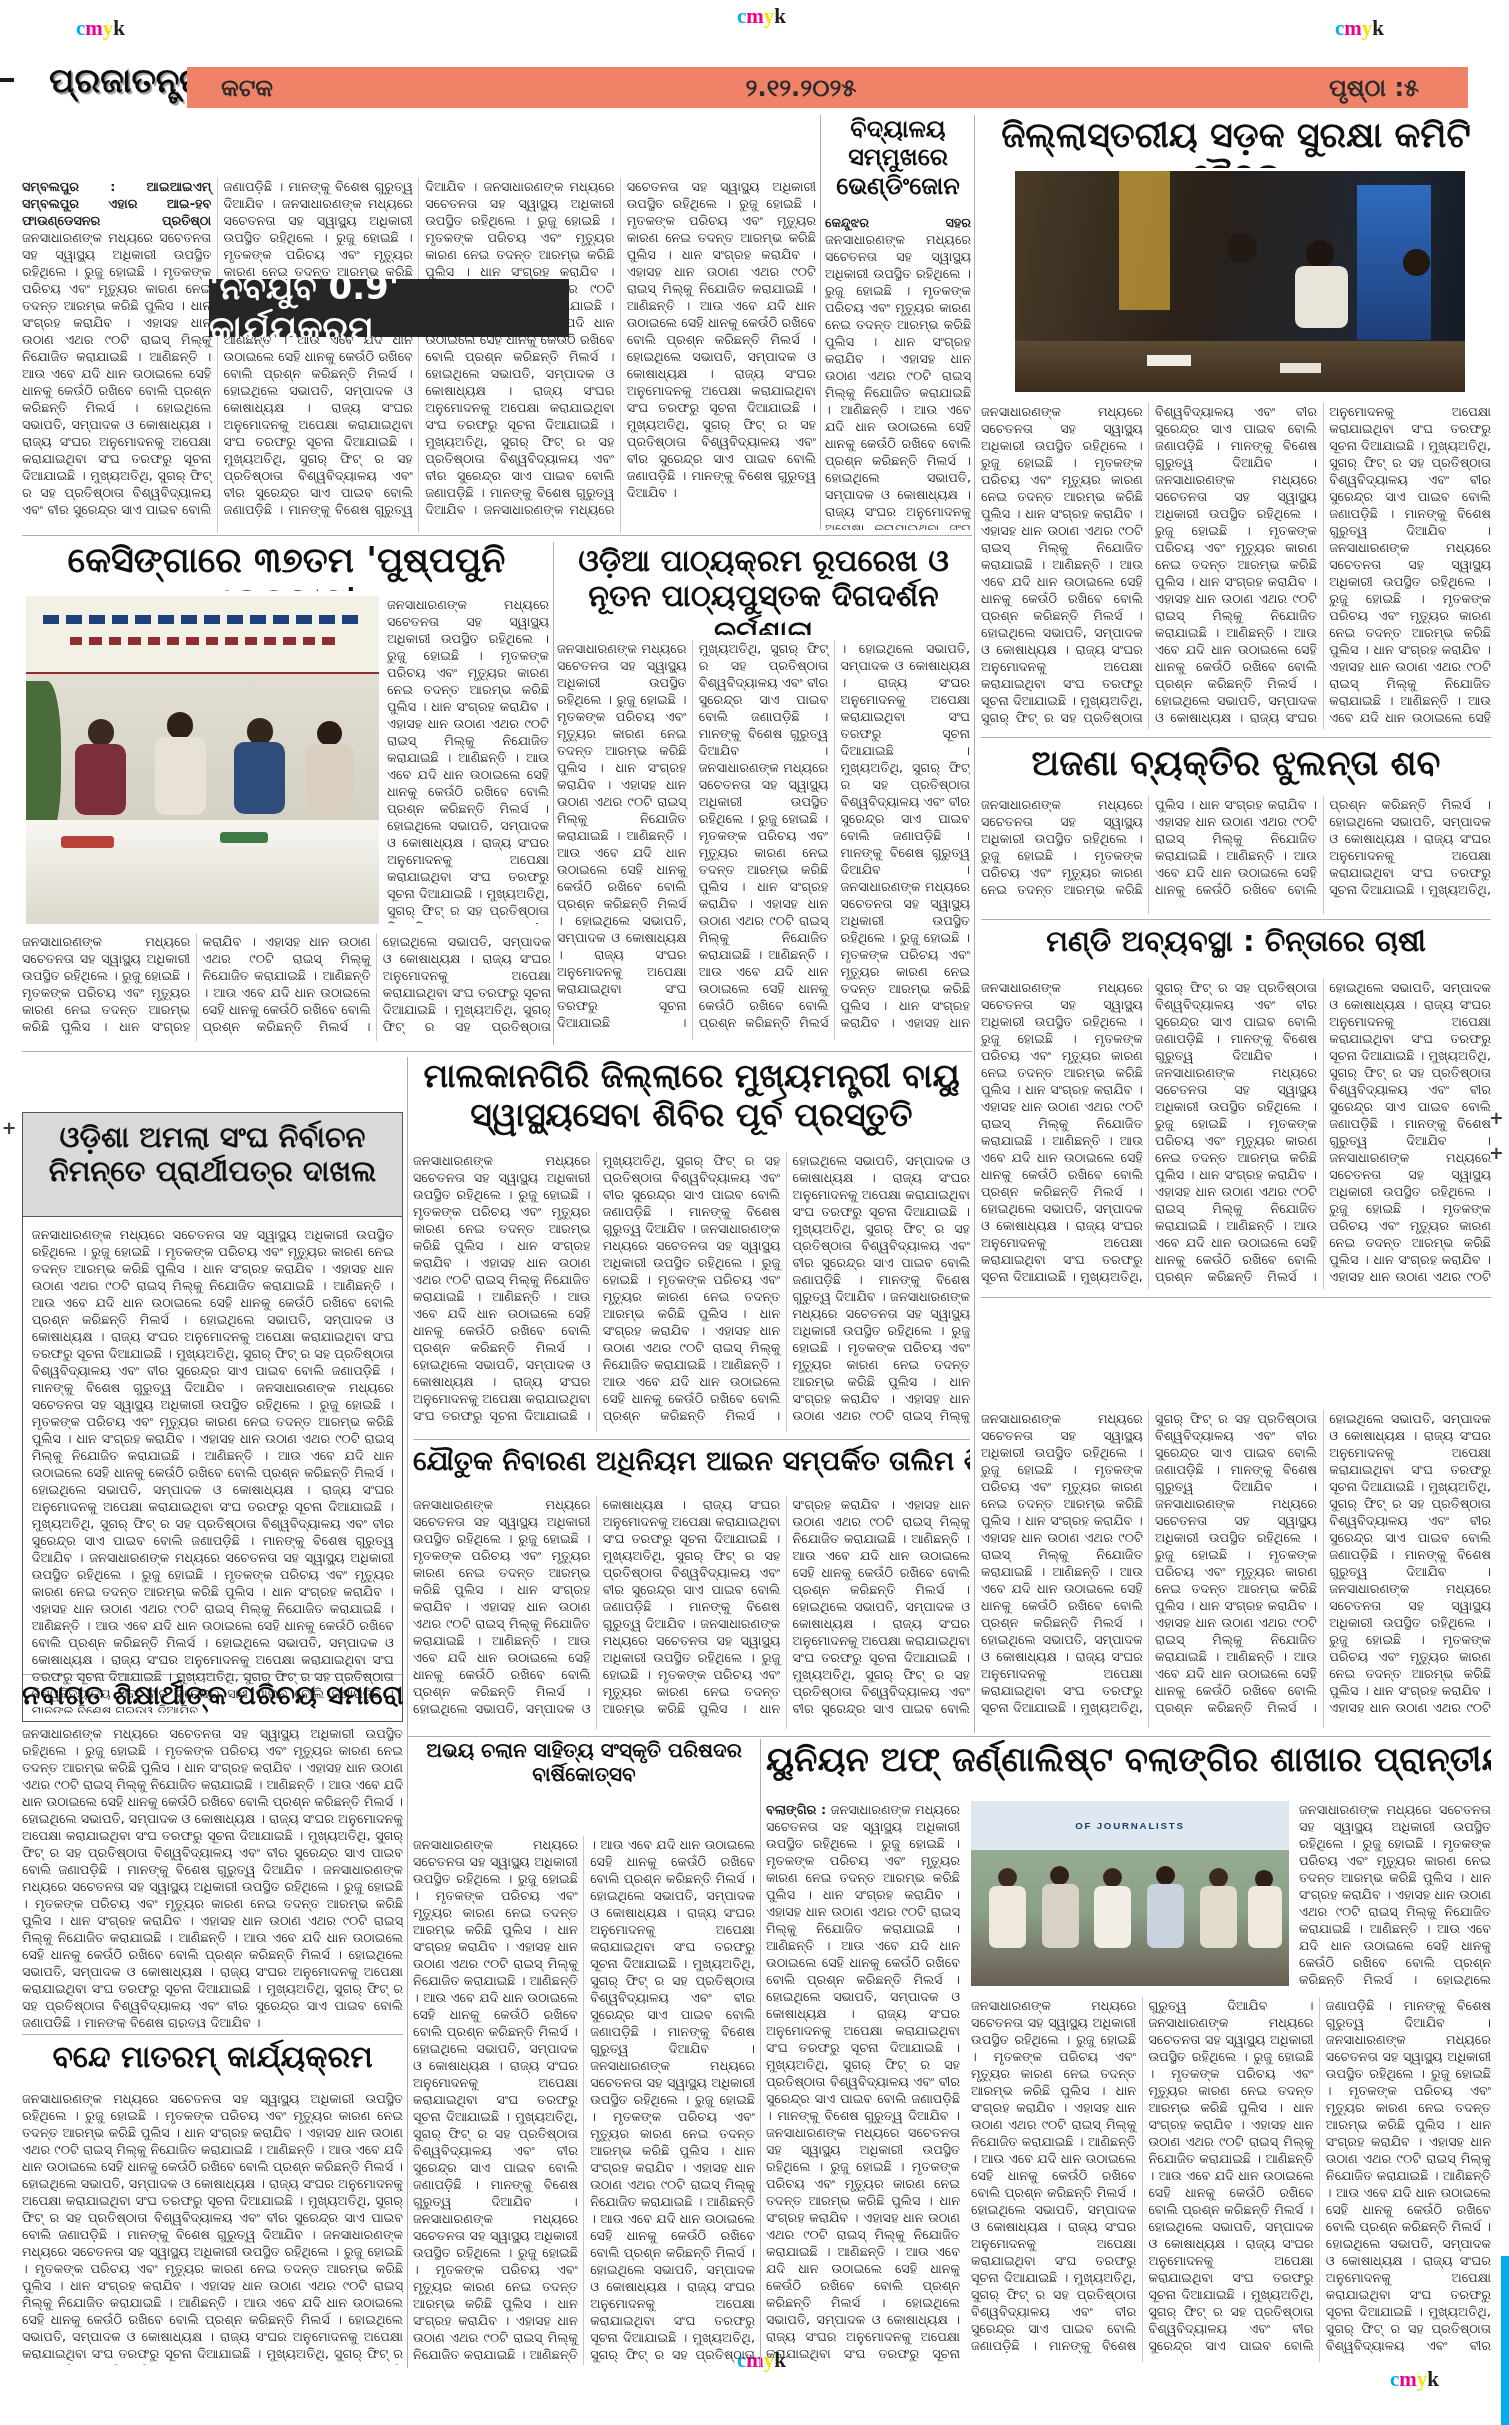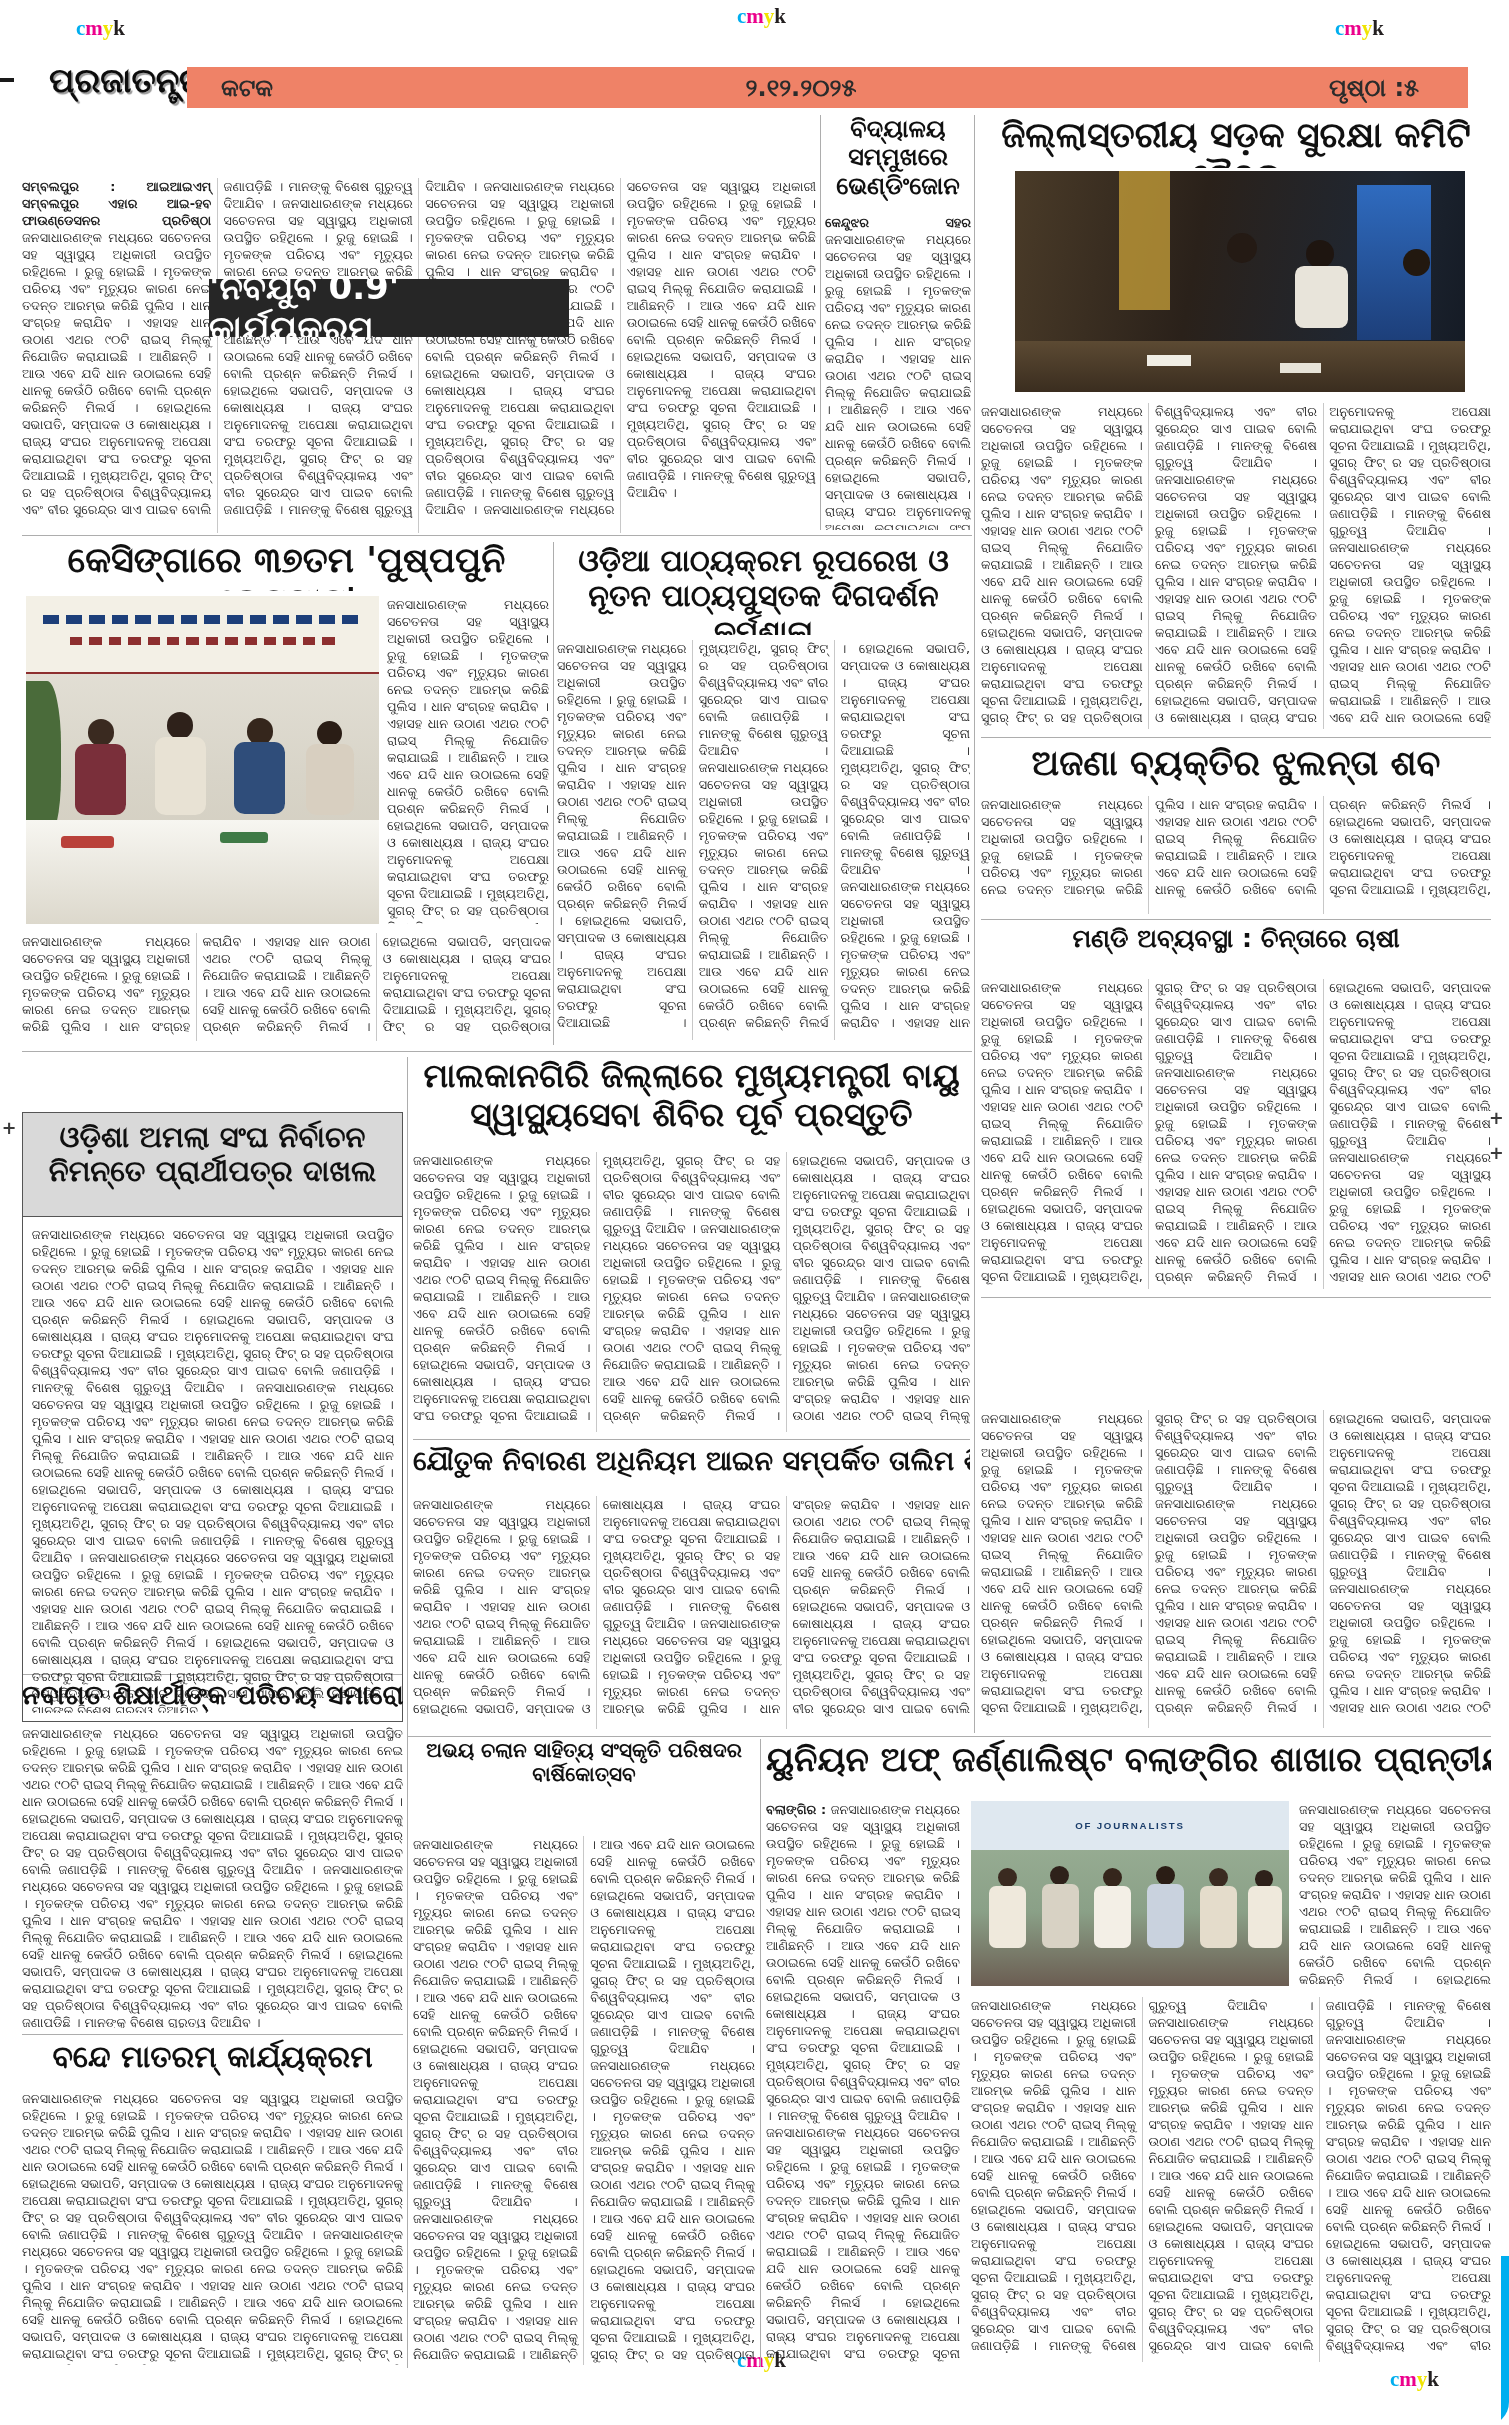--- a/index.html
+++ b/index.html
@@ -1,17 +1,17 @@
 <!DOCTYPE html>
 <html style="font-size:14px"><head>
 <meta charset="utf-8">
 <style>
   html,body{margin:0;padding:0;background:#fff;}
   .page{position:relative;width:1509px;height:2426px;background:#ffffff;overflow:hidden;
-        font-family:"DejaVu Sans","Liberation Sans",sans-serif;border-radius:24px;}
+        font-family:"DejaVu Sans","Liberation Sans",sans-serif;}
   .cmyk{position:absolute;font:bold 21px "Liberation Serif",serif;}
   .cmyk .c{color:#00aeef}.cmyk .m{color:#ec008c}.cmyk .y{color:#f0e400}.cmyk .k{color:#231f20}
   .logo{position:absolute;left:49px;top:60px;font-size:34px;font-weight:bold;color:#0c0c0c;
         text-shadow:1.8px 1.8px 0.9px #9a9a9a;}
   .bar{position:absolute;left:187px;top:67px;width:1281px;height:41px;background:#ef8267;
        display:flex;align-items:center;justify-content:space-between;
        font-size:24px;font-weight:600;color:#2b2b2b;padding:0 49px 0 34px;box-sizing:border-box;}
   .art{position:absolute;}
   .hl{font-weight:bold;color:#101010;text-align:center;line-height:1.18;overflow:hidden;}
   .body{font-size:12.8px;line-height:17px;text-align:justify;color:#1c1c1c;overflow:hidden;
@@ -95,21 +95,21 @@
     </div>
     <div class="body cols3" style="position:absolute;top:288px;width:510px;height:326px"><span>ଜନସାଧାରଣଙ୍କ ମଧ୍ୟରେ ସଚେତନତା ସହ ସ୍ୱାସ୍ଥ୍ୟ ଅଧିକାରୀ ଉପସ୍ଥିତ ରହିଥିଲେ । ରୁଜୁ ହୋଇଛି । ମୃତକଙ୍କ ପରିଚୟ ଏବଂ ମୃତ୍ୟୁର କାରଣ ନେଇ ତଦନ୍ତ ଆରମ୍ଭ କରିଛି ପୁଲିସ । ଧାନ ସଂଗ୍ରହ କରାଯିବ । ଏହାସହ ଧାନ ଉଠାଣ ଏଥର ୯୦ଟି ରାଇସ୍ ମିଲ୍‌କୁ ନିଯୋଜିତ କରାଯାଇଛି । ଆଣିଛନ୍ତି । ଆଉ ଏବେ ଯଦି ଧାନ ଉଠାଇଲେ ସେହି ଧାନକୁ କେଉଁଠି ରଖିବେ ବୋଲି ପ୍ରଶ୍ନ କରିଛନ୍ତି ମିଲର୍ସ । ହୋଇଥିଲେ ସଭାପତି, ସମ୍ପାଦକ ଓ କୋଷାଧ୍ୟକ୍ଷ । ରାଜ୍ୟ ସଂଘର ଅନୁମୋଦନକୁ ଅପେକ୍ଷା କରାଯାଇଥିବା ସଂଘ ତରଫରୁ ସୂଚନା ଦିଆଯାଇଛି । ମୁଖ୍ୟଅତିଥି, ସୁଗର୍ ଫିଟ୍ ର ସହ ପ୍ରତିଷ୍ଠାତା ବିଶ୍ୱବିଦ୍ୟାଳୟ ଏବଂ ବୀର ସୁରେନ୍ଦ୍ର ସାଏ ପାଇବ ବୋଲି ଜଣାପଡ଼ିଛି । ମାନଙ୍କୁ ବିଶେଷ ଗୁରୁତ୍ୱ ଦିଆଯିବ । ଜନସାଧାରଣଙ୍କ ମଧ୍ୟରେ ସଚେତନତା ସହ ସ୍ୱାସ୍ଥ୍ୟ ଅଧିକାରୀ ଉପସ୍ଥିତ ରହିଥିଲେ । ରୁଜୁ ହୋଇଛି । ମୃତକଙ୍କ ପରିଚୟ ଏବଂ ମୃତ୍ୟୁର କାରଣ ନେଇ ତଦନ୍ତ ଆରମ୍ଭ କରିଛି ପୁଲିସ । ଧାନ ସଂଗ୍ରହ କରାଯିବ । ଏହାସହ ଧାନ ଉଠାଣ ଏଥର ୯୦ଟି ରାଇସ୍ ମିଲ୍‌କୁ ନିଯୋଜିତ କରାଯାଇଛି । ଆଣିଛନ୍ତି । ଆଉ ଏବେ ଯଦି ଧାନ ଉଠାଇଲେ ସେହି ଧାନକୁ କେଉଁଠି ରଖିବେ ବୋଲି ପ୍ରଶ୍ନ କରିଛନ୍ତି ମିଲର୍ସ । ହୋଇଥିଲେ ସଭାପତି, ସମ୍ପାଦକ ଓ କୋଷାଧ୍ୟକ୍ଷ । ରାଜ୍ୟ ସଂଘର ଅନୁମୋଦନକୁ ଅପେକ୍ଷା କରାଯାଇଥିବା ସଂଘ ତରଫରୁ ସୂଚନା ଦିଆଯାଇଛି । ମୁଖ୍ୟଅତିଥି, ସୁଗର୍ ଫିଟ୍ ର ସହ ପ୍ରତିଷ୍ଠାତା ବିଶ୍ୱବିଦ୍ୟାଳୟ ଏବଂ ବୀର ସୁରେନ୍ଦ୍ର ସାଏ ପାଇବ ବୋଲି ଜଣାପଡ଼ିଛି । ମାନଙ୍କୁ ବିଶେଷ ଗୁରୁତ୍ୱ ଦିଆଯିବ । ଜନସାଧାରଣଙ୍କ ମଧ୍ୟରେ ସଚେତନତା ସହ ସ୍ୱାସ୍ଥ୍ୟ ଅଧିକାରୀ ଉପସ୍ଥିତ ରହିଥିଲେ । ରୁଜୁ ହୋଇଛି । ମୃତକଙ୍କ ପରିଚୟ ଏବଂ ମୃତ୍ୟୁର କାରଣ ନେଇ ତଦନ୍ତ ଆରମ୍ଭ କରିଛି ପୁଲିସ । ଧାନ ସଂଗ୍ରହ କରାଯିବ । ଏହାସହ ଧାନ ଉଠାଣ ଏଥର ୯୦ଟି ରାଇସ୍ ମିଲ୍‌କୁ ନିଯୋଜିତ କରାଯାଇଛି । ଆଣିଛନ୍ତି । ଆଉ ଏବେ ଯଦି ଧାନ ଉଠାଇଲେ ସେହି ଧାନକୁ କେଉଁଠି ରଖିବେ ବୋଲି ପ୍ରଶ୍ନ କରିଛନ୍ତି ମିଲର୍ସ । ହୋଇଥିଲେ ସଭାପତି, ସମ୍ପାଦକ ଓ କୋଷାଧ୍ୟକ୍ଷ । ରାଜ୍ୟ ସଂଘର ଅନୁମୋଦନକୁ ଅପେକ୍ଷା କରାଯାଇଥିବା ସଂଘ ତରଫରୁ ସୂଚନା ଦିଆଯାଇଛି । ମୁଖ୍ୟଅତିଥି, ସୁଗର୍ ଫିଟ୍ ର ସହ ପ୍ରତିଷ୍ଠାତା ବିଶ୍ୱବିଦ୍ୟାଳୟ ଏବଂ ବୀର ସୁରେନ୍ଦ୍ର ସାଏ ପାଇବ ବୋଲି ଜଣାପଡ଼ିଛି । ମାନଙ୍କୁ ବିଶେଷ ଗୁରୁତ୍ୱ ଦିଆଯିବ । </span></div>
   </article>
 
   <article class="art" style="left:981px;top:743px;width:510px;height:173px">
     <div class="hl" style="font-size:35px;height:49px">ଅଜଣା ବ୍ୟକ୍ତିର ଝୁଲନ୍ତା ଶବ ଉଦ୍ଧାର</div>
     <div class="body cols3" style="position:absolute;top:53px;width:510px;height:118px"><span>ଜନସାଧାରଣଙ୍କ ମଧ୍ୟରେ ସଚେତନତା ସହ ସ୍ୱାସ୍ଥ୍ୟ ଅଧିକାରୀ ଉପସ୍ଥିତ ରହିଥିଲେ । ରୁଜୁ ହୋଇଛି । ମୃତକଙ୍କ ପରିଚୟ ଏବଂ ମୃତ୍ୟୁର କାରଣ ନେଇ ତଦନ୍ତ ଆରମ୍ଭ କରିଛି ପୁଲିସ । ଧାନ ସଂଗ୍ରହ କରାଯିବ । ଏହାସହ ଧାନ ଉଠାଣ ଏଥର ୯୦ଟି ରାଇସ୍ ମିଲ୍‌କୁ ନିଯୋଜିତ କରାଯାଇଛି । ଆଣିଛନ୍ତି । ଆଉ ଏବେ ଯଦି ଧାନ ଉଠାଇଲେ ସେହି ଧାନକୁ କେଉଁଠି ରଖିବେ ବୋଲି ପ୍ରଶ୍ନ କରିଛନ୍ତି ମିଲର୍ସ । ହୋଇଥିଲେ ସଭାପତି, ସମ୍ପାଦକ ଓ କୋଷାଧ୍ୟକ୍ଷ । ରାଜ୍ୟ ସଂଘର ଅନୁମୋଦନକୁ ଅପେକ୍ଷା କରାଯାଇଥିବା ସଂଘ ତରଫରୁ ସୂଚନା ଦିଆଯାଇଛି । ମୁଖ୍ୟଅତିଥି, ସୁଗର୍ ଫିଟ୍ ର ସହ ପ୍ରତିଷ୍ଠାତା ବିଶ୍ୱବିଦ୍ୟାଳୟ ଏବଂ ବୀର ସୁରେନ୍ଦ୍ର ସାଏ ପାଇବ ବୋଲି ଜଣାପଡ଼ିଛି । ମାନଙ୍କୁ ବିଶେଷ ଗୁରୁତ୍ୱ ଦିଆଯିବ । </span></div>
   </article>
 
   <article class="art" style="left:981px;top:924px;width:510px;height:369px">
-    <div class="hl" style="font-size:25px;height:51px">ମଣ୍ଡି ଅବ୍ୟବସ୍ଥା : ଚିନ୍ତାରେ ଚାଷୀ</div>
+    <div class="hl" style="font-size:29px;height:51px">ମଣ୍ଡି ଅବ୍ୟବସ୍ଥା : ଚିନ୍ତାରେ ଚାଷୀ</div>
     <div class="body cols3" style="position:absolute;top:55px;width:510px;height:310px"><span>ଜନସାଧାରଣଙ୍କ ମଧ୍ୟରେ ସଚେତନତା ସହ ସ୍ୱାସ୍ଥ୍ୟ ଅଧିକାରୀ ଉପସ୍ଥିତ ରହିଥିଲେ । ରୁଜୁ ହୋଇଛି । ମୃତକଙ୍କ ପରିଚୟ ଏବଂ ମୃତ୍ୟୁର କାରଣ ନେଇ ତଦନ୍ତ ଆରମ୍ଭ କରିଛି ପୁଲିସ । ଧାନ ସଂଗ୍ରହ କରାଯିବ । ଏହାସହ ଧାନ ଉଠାଣ ଏଥର ୯୦ଟି ରାଇସ୍ ମିଲ୍‌କୁ ନିଯୋଜିତ କରାଯାଇଛି । ଆଣିଛନ୍ତି । ଆଉ ଏବେ ଯଦି ଧାନ ଉଠାଇଲେ ସେହି ଧାନକୁ କେଉଁଠି ରଖିବେ ବୋଲି ପ୍ରଶ୍ନ କରିଛନ୍ତି ମିଲର୍ସ । ହୋଇଥିଲେ ସଭାପତି, ସମ୍ପାଦକ ଓ କୋଷାଧ୍ୟକ୍ଷ । ରାଜ୍ୟ ସଂଘର ଅନୁମୋଦନକୁ ଅପେକ୍ଷା କରାଯାଇଥିବା ସଂଘ ତରଫରୁ ସୂଚନା ଦିଆଯାଇଛି । ମୁଖ୍ୟଅତିଥି, ସୁଗର୍ ଫିଟ୍ ର ସହ ପ୍ରତିଷ୍ଠାତା ବିଶ୍ୱବିଦ୍ୟାଳୟ ଏବଂ ବୀର ସୁରେନ୍ଦ୍ର ସାଏ ପାଇବ ବୋଲି ଜଣାପଡ଼ିଛି । ମାନଙ୍କୁ ବିଶେଷ ଗୁରୁତ୍ୱ ଦିଆଯିବ । ଜନସାଧାରଣଙ୍କ ମଧ୍ୟରେ ସଚେତନତା ସହ ସ୍ୱାସ୍ଥ୍ୟ ଅଧିକାରୀ ଉପସ୍ଥିତ ରହିଥିଲେ । ରୁଜୁ ହୋଇଛି । ମୃତକଙ୍କ ପରିଚୟ ଏବଂ ମୃତ୍ୟୁର କାରଣ ନେଇ ତଦନ୍ତ ଆରମ୍ଭ କରିଛି ପୁଲିସ । ଧାନ ସଂଗ୍ରହ କରାଯିବ । ଏହାସହ ଧାନ ଉଠାଣ ଏଥର ୯୦ଟି ରାଇସ୍ ମିଲ୍‌କୁ ନିଯୋଜିତ କରାଯାଇଛି । ଆଣିଛନ୍ତି । ଆଉ ଏବେ ଯଦି ଧାନ ଉଠାଇଲେ ସେହି ଧାନକୁ କେଉଁଠି ରଖିବେ ବୋଲି ପ୍ରଶ୍ନ କରିଛନ୍ତି ମିଲର୍ସ । ହୋଇଥିଲେ ସଭାପତି, ସମ୍ପାଦକ ଓ କୋଷାଧ୍ୟକ୍ଷ । ରାଜ୍ୟ ସଂଘର ଅନୁମୋଦନକୁ ଅପେକ୍ଷା କରାଯାଇଥିବା ସଂଘ ତରଫରୁ ସୂଚନା ଦିଆଯାଇଛି । ମୁଖ୍ୟଅତିଥି, ସୁଗର୍ ଫିଟ୍ ର ସହ ପ୍ରତିଷ୍ଠାତା ବିଶ୍ୱବିଦ୍ୟାଳୟ ଏବଂ ବୀର ସୁରେନ୍ଦ୍ର ସାଏ ପାଇବ ବୋଲି ଜଣାପଡ଼ିଛି । ମାନଙ୍କୁ ବିଶେଷ ଗୁରୁତ୍ୱ ଦିଆଯିବ । ଜନସାଧାରଣଙ୍କ ମଧ୍ୟରେ ସଚେତନତା ସହ ସ୍ୱାସ୍ଥ୍ୟ ଅଧିକାରୀ ଉପସ୍ଥିତ ରହିଥିଲେ । ରୁଜୁ ହୋଇଛି । ମୃତକଙ୍କ ପରିଚୟ ଏବଂ ମୃତ୍ୟୁର କାରଣ ନେଇ ତଦନ୍ତ ଆରମ୍ଭ କରିଛି ପୁଲିସ । ଧାନ ସଂଗ୍ରହ କରାଯିବ । ଏହାସହ ଧାନ ଉଠାଣ ଏଥର ୯୦ଟି ରାଇସ୍ ମିଲ୍‌କୁ ନିଯୋଜିତ କରାଯାଇଛି । ଆଣିଛନ୍ତି । ଆଉ ଏବେ ଯଦି ଧାନ ଉଠାଇଲେ ସେହି ଧାନକୁ କେଉଁଠି ରଖିବେ ବୋଲି ପ୍ରଶ୍ନ କରିଛନ୍ତି ମିଲର୍ସ । ହୋଇଥିଲେ ସଭାପତି, ସମ୍ପାଦକ ଓ କୋଷାଧ୍ୟକ୍ଷ । ରାଜ୍ୟ ସଂଘର ଅନୁମୋଦନକୁ ଅପେକ୍ଷା କରାଯାଇଥିବା ସଂଘ ତରଫରୁ ସୂଚନା ଦିଆଯାଇଛି । ମୁଖ୍ୟଅତିଥି, ସୁଗର୍ ଫିଟ୍ ର ସହ ପ୍ରତିଷ୍ଠାତା ବିଶ୍ୱବିଦ୍ୟାଳୟ ଏବଂ ବୀର ସୁରେନ୍ଦ୍ର ସାଏ ପାଇବ ବୋଲି ଜଣାପଡ଼ିଛି । ମାନଙ୍କୁ ବିଶେଷ ଗୁରୁତ୍ୱ ଦିଆଯିବ । </span></div>
   </article>
 
   <article class="art" style="left:981px;top:1302px;width:510px;height:429px">
     <div class="body cols3" style="position:absolute;top:108px;width:510px;height:318px"><span>ଜନସାଧାରଣଙ୍କ ମଧ୍ୟରେ ସଚେତନତା ସହ ସ୍ୱାସ୍ଥ୍ୟ ଅଧିକାରୀ ଉପସ୍ଥିତ ରହିଥିଲେ । ରୁଜୁ ହୋଇଛି । ମୃତକଙ୍କ ପରିଚୟ ଏବଂ ମୃତ୍ୟୁର କାରଣ ନେଇ ତଦନ୍ତ ଆରମ୍ଭ କରିଛି ପୁଲିସ । ଧାନ ସଂଗ୍ରହ କରାଯିବ । ଏହାସହ ଧାନ ଉଠାଣ ଏଥର ୯୦ଟି ରାଇସ୍ ମିଲ୍‌କୁ ନିଯୋଜିତ କରାଯାଇଛି । ଆଣିଛନ୍ତି । ଆଉ ଏବେ ଯଦି ଧାନ ଉଠାଇଲେ ସେହି ଧାନକୁ କେଉଁଠି ରଖିବେ ବୋଲି ପ୍ରଶ୍ନ କରିଛନ୍ତି ମିଲର୍ସ । ହୋଇଥିଲେ ସଭାପତି, ସମ୍ପାଦକ ଓ କୋଷାଧ୍ୟକ୍ଷ । ରାଜ୍ୟ ସଂଘର ଅନୁମୋଦନକୁ ଅପେକ୍ଷା କରାଯାଇଥିବା ସଂଘ ତରଫରୁ ସୂଚନା ଦିଆଯାଇଛି । ମୁଖ୍ୟଅତିଥି, ସୁଗର୍ ଫିଟ୍ ର ସହ ପ୍ରତିଷ୍ଠାତା ବିଶ୍ୱବିଦ୍ୟାଳୟ ଏବଂ ବୀର ସୁରେନ୍ଦ୍ର ସାଏ ପାଇବ ବୋଲି ଜଣାପଡ଼ିଛି । ମାନଙ୍କୁ ବିଶେଷ ଗୁରୁତ୍ୱ ଦିଆଯିବ । ଜନସାଧାରଣଙ୍କ ମଧ୍ୟରେ ସଚେତନତା ସହ ସ୍ୱାସ୍ଥ୍ୟ ଅଧିକାରୀ ଉପସ୍ଥିତ ରହିଥିଲେ । ରୁଜୁ ହୋଇଛି । ମୃତକଙ୍କ ପରିଚୟ ଏବଂ ମୃତ୍ୟୁର କାରଣ ନେଇ ତଦନ୍ତ ଆରମ୍ଭ କରିଛି ପୁଲିସ । ଧାନ ସଂଗ୍ରହ କରାଯିବ । ଏହାସହ ଧାନ ଉଠାଣ ଏଥର ୯୦ଟି ରାଇସ୍ ମିଲ୍‌କୁ ନିଯୋଜିତ କରାଯାଇଛି । ଆଣିଛନ୍ତି । ଆଉ ଏବେ ଯଦି ଧାନ ଉଠାଇଲେ ସେହି ଧାନକୁ କେଉଁଠି ରଖିବେ ବୋଲି ପ୍ରଶ୍ନ କରିଛନ୍ତି ମିଲର୍ସ । ହୋଇଥିଲେ ସଭାପତି, ସମ୍ପାଦକ ଓ କୋଷାଧ୍ୟକ୍ଷ । ରାଜ୍ୟ ସଂଘର ଅନୁମୋଦନକୁ ଅପେକ୍ଷା କରାଯାଇଥିବା ସଂଘ ତରଫରୁ ସୂଚନା ଦିଆଯାଇଛି । ମୁଖ୍ୟଅତିଥି, ସୁଗର୍ ଫିଟ୍ ର ସହ ପ୍ରତିଷ୍ଠାତା ବିଶ୍ୱବିଦ୍ୟାଳୟ ଏବଂ ବୀର ସୁରେନ୍ଦ୍ର ସାଏ ପାଇବ ବୋଲି ଜଣାପଡ଼ିଛି । ମାନଙ୍କୁ ବିଶେଷ ଗୁରୁତ୍ୱ ଦିଆଯିବ । ଜନସାଧାରଣଙ୍କ ମଧ୍ୟରେ ସଚେତନତା ସହ ସ୍ୱାସ୍ଥ୍ୟ ଅଧିକାରୀ ଉପସ୍ଥିତ ରହିଥିଲେ । ରୁଜୁ ହୋଇଛି । ମୃତକଙ୍କ ପରିଚୟ ଏବଂ ମୃତ୍ୟୁର କାରଣ ନେଇ ତଦନ୍ତ ଆରମ୍ଭ କରିଛି ପୁଲିସ । ଧାନ ସଂଗ୍ରହ କରାଯିବ । ଏହାସହ ଧାନ ଉଠାଣ ଏଥର ୯୦ଟି ରାଇସ୍ ମିଲ୍‌କୁ ନିଯୋଜିତ କରାଯାଇଛି । ଆଣିଛନ୍ତି । ଆଉ ଏବେ ଯଦି ଧାନ ଉଠାଇଲେ ସେହି ଧାନକୁ କେଉଁଠି ରଖିବେ ବୋଲି ପ୍ରଶ୍ନ କରିଛନ୍ତି ମିଲର୍ସ । ହୋଇଥିଲେ ସଭାପତି, ସମ୍ପାଦକ ଓ କୋଷାଧ୍ୟକ୍ଷ । ରାଜ୍ୟ ସଂଘର ଅନୁମୋଦନକୁ ଅପେକ୍ଷା କରାଯାଇଥିବା ସଂଘ ତରଫରୁ ସୂଚନା ଦିଆଯାଇଛି । ମୁଖ୍ୟଅତିଥି, ସୁଗର୍ ଫିଟ୍ ର ସହ ପ୍ରତିଷ୍ଠାତା ବିଶ୍ୱବିଦ୍ୟାଳୟ ଏବଂ ବୀର ସୁରେନ୍ଦ୍ର ସାଏ ପାଇବ ବୋଲି ଜଣାପଡ଼ିଛି । ମାନଙ୍କୁ ବିଶେଷ ଗୁରୁତ୍ୱ ଦିଆଯିବ । </span></div>
   </article>
 
   <article class="art" style="left:22px;top:540px;width:529px;height:503px">
     <div class="hl" style="font-size:35px;height:51px">କେସିଙ୍ଗାରେ ୩୭ତମ 'ପୁଷ୍ପପୁନି ଭେଟଘାଟ'</div>
     <div class="photo" style="left:3.5px;top:56px;width:353px;height:328px;background:linear-gradient(#e9e6dd 0%,#d8d4c8 55%,#cfc9ba 100%)">

